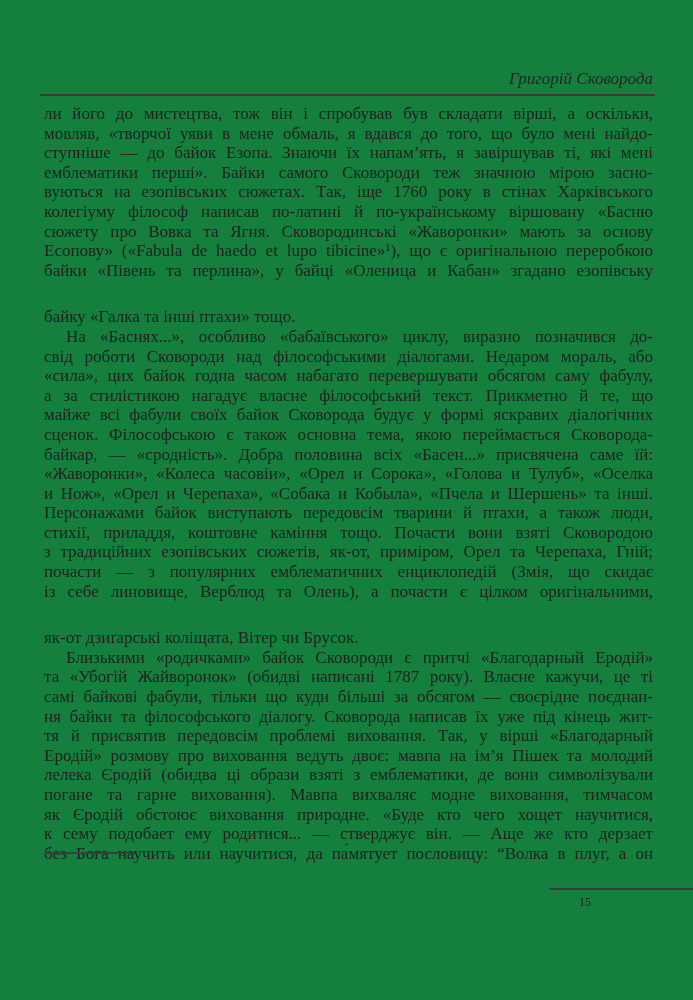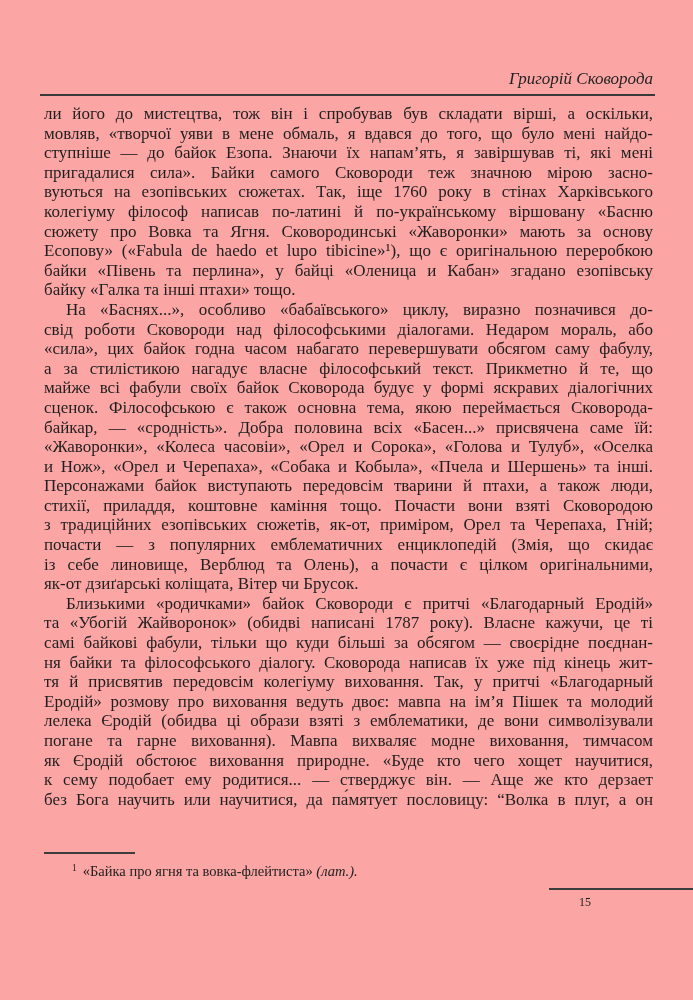--- a/index.html
+++ b/index.html
@@ -4,21 +4,21 @@
 <style>
   html, body {
     margin: 0;
     padding: 0;
     background: #fbfbfa;
   }
   .page {
     position: relative;
     width: 693px;
     height: 1000px;
-    background: #fca5a5;
+    background: #15803d;
     font-family: "Liberation Serif", "DejaVu Serif", serif;
     color: #1f1f1f;
     overflow: hidden;
   }
   .running-head {
     position: absolute;
     top: 69px;
     left: 44px;
     right: 40px;
     text-align: right;
@@ -44,21 +44,21 @@
   .paragraph { margin: 0; }
   .line {
     font-size: 17px;
     line-height: 19.6px;
     text-align: justify;
     text-align-last: justify;
     white-space: normal;
     color: #1f1f1f;
   }
   .line.indent { text-indent: 22px; }
-  .line.flush-left { text-align-last: left; }
+  .line.flush-left { text-align-last: left; margin-top: 27px; }
   .footnote-rule {
     position: absolute;
     top: 852px;
     left: 44px;
     width: 91px;
     height: 1.5px;
     background: #3c3c3c;
   }
   .footnote {
     position: absolute;
@@ -102,21 +102,21 @@
 
   <div class="running-head">Григорій Сковорода</div>
 
   <div class="header-rule"></div>
 
   <div class="body-text">
       <div class="paragraph">
         <div class="line">ли його до мистецтва, тож він і спробував був складати вірші, а оскільки,</div>
         <div class="line">мовляв, «творчої уяви в мене обмаль, я вдався до того, що було мені найдо-</div>
         <div class="line">ступніше — до байок Езопа. Знаючи їх напам’ять, я завіршував ті, які мені</div>
-        <div class="line">пригадалися сила». Байки самого Сковороди теж значною мірою засно-</div>
+        <div class="line">емблематики перші». Байки самого Сковороди теж значною мірою засно-</div>
         <div class="line">вуються на езопівських сюжетах. Так, іще 1760 року в стінах Харківського</div>
         <div class="line">колегіуму філософ написав по-латині й по-українському віршовану «Басню</div>
         <div class="line">сюжету про Вовка та Ягня. Сковородинські «Жаворонки» мають за основу</div>
         <div class="line">Есопову» («Fabula de haedo et lupo tibicine»¹), що є оригінальною переробкою</div>
         <div class="line">байки «Півень та перлина», у байці «Оленица и Кабан» згадано езопівську</div>
         <div class="line flush-left">байку «Галка та інші птахи» тощо.</div>
       </div>
       <div class="paragraph">
         <div class="line indent">На «Баснях...», особливо «бабаївського» циклу, виразно позначився до-</div>
         <div class="line">свід роботи Сковороди над філософськими діалогами. Недаром мораль, або</div>
@@ -132,31 +132,30 @@
         <div class="line">з традиційних езопівських сюжетів, як-от, приміром, Орел та Черепаха, Гній;</div>
         <div class="line">почасти — з популярних емблематичних енциклопедій (Змія, що скидає</div>
         <div class="line">із себе линовище, Верблюд та Олень), а почасти є цілком оригінальними,</div>
         <div class="line flush-left">як-от дзиґарські коліщата, Вітер чи Брусок.</div>
       </div>
       <div class="paragraph">
         <div class="line indent">Близькими «родичками» байок Сковороди є притчі «Благодарный Еродій»</div>
         <div class="line">та «Убогій Жайворонок» (обидві написані 1787 року). Власне кажучи, це ті</div>
         <div class="line">самі байкові фабули, тільки що куди більші за обсягом — своєрідне поєднан-</div>
         <div class="line">ня байки та філософського діалогу. Сковорода написав їх уже під кінець жит-</div>
-        <div class="line">тя й присвятив передовсім колегіуму виховання. Так, у притчі «Благодарный</div>
+        <div class="line">тя й присвятив передовсім проблемі виховання. Так, у вірші «Благодарный</div>
         <div class="line">Еродій» розмову про виховання ведуть двоє: мавпа на ім’я Пішек та молодий</div>
         <div class="line">лелека Єродій (обидва ці образи взяті з емблематики, де вони символізували</div>
         <div class="line">погане та гарне виховання). Мавпа вихваляє модне виховання, тимчасом</div>
         <div class="line">як Єродій обстоює виховання природне. «Буде кто чего хощет научитися,</div>
         <div class="line">к сему подобает ему родитися... — стверджує він. — Аще же кто дерзает</div>
         <div class="line">без Бога научить или научитися, да па́мятует пословицу: “Волка в плуг, а он</div>
       </div>
     </div>
 
   <div class="footnote-rule"></div>
 
-  <div class="footnote"><span class="fn-marker">1</span><span>«Байка про ягня та вовка-флейтиста» </span><span class="fn-lang">(лат.).</span></div>
 
   <div class="folio-rule"></div>
 
   <div class="folio">15</div>
 
 </div>
 
 </body></html>

